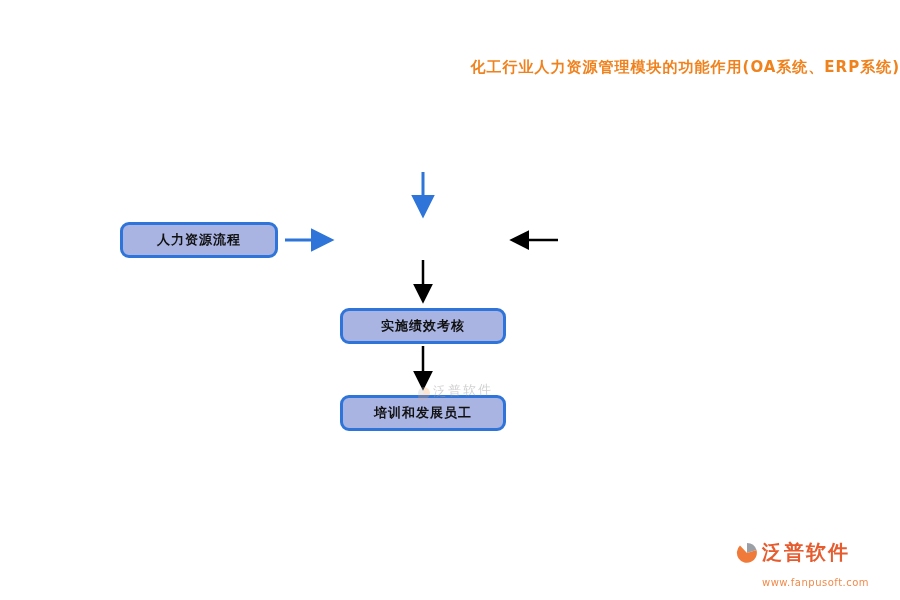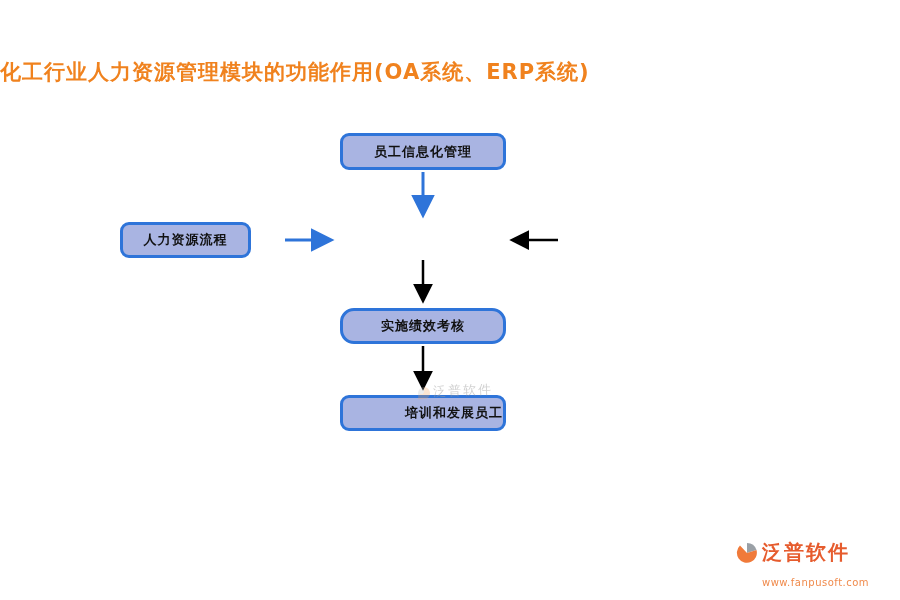--- a/index.html
+++ b/index.html
@@ -3,40 +3,40 @@
 <meta charset="utf-8">
 <style>
   html,body{margin:0;padding:0;}
   body{
     width:900px;height:600px;position:relative;background:#ffffff;overflow:hidden;
     font-family:"DejaVu Sans","Liberation Sans",sans-serif;
   }
   .stage{position:absolute;inset:0;width:900px;height:600px;}
 
   .title{
-    position:absolute;top:58px;left:0;width:900px;text-align:left;
-    font-size:21px;font-weight:bold;color:#f0821e;letter-spacing:1px;
+    position:absolute;top:58px;left:0;width:900px;text-align:right;
+    font-size:15px;font-weight:bold;color:#f0821e;letter-spacing:1px;
   }
 
   .node{
     position:absolute;
     background:#a9b4e2;
     border:3px solid #2e74d9;
     border-radius:9px;
     display:flex;align-items:center;justify-content:center;
     font-size:13px;font-weight:bold;color:#111111;
     box-sizing:border-box;
     letter-spacing:1px;
   }
   .node-top    {left:340px;top:133px;width:166px;height:37px;}
-  .node-left   {left:120px;top:222px;width:131px;height:36px;}
+  .node-left   {left:120px;top:222px;width:158px;height:36px;}
   .node-center {left:340px;top:222px;width:166px;height:36px;}
   .node-right  {left:560px;top:222px;width:166px;height:36px;}
-  .node-perf   {left:340px;top:308px;width:166px;height:36px;border-radius:14px;}
-  .node-train  {left:340px;top:395px;width:166px;height:36px;justify-content:flex-end;}
+  .node-perf   {left:340px;top:308px;width:166px;height:36px;}
+  .node-train  {left:340px;top:395px;width:166px;height:36px;}
 
   svg.arrows{position:absolute;left:0;top:0;width:900px;height:600px;pointer-events:none;}
 
   .watermark{
     position:absolute;left:418px;top:382px;
     color:#9a9a9a;opacity:.45;font-size:13px;letter-spacing:2px;
     transform:rotate(-2deg);
     pointer-events:none;
   }
   .watermark .wm-fan{
@@ -54,23 +54,20 @@
   .brand-url{font-size:10px;color:#f08a4b;margin-top:11px;padding-left:26px;letter-spacing:.5px;}
   .brand-icon{width:22px;height:22px;position:relative;flex:0 0 22px;}
 </style>
 </head>
 <body>
 
 <div class="stage">
 
   <div class="title">化工行业人力资源管理模块的功能作用(OA系统、ERP系统)</div>
 
-  <div class="node node-top">
-    <span>员工信息化管理</span>
-  </div>
   <div class="node node-left">
     <span>人力资源流程</span>
   </div>
   <div class="node node-perf">
     <span>实施绩效考核</span>
   </div>
   <div class="node node-train">
     <span>培训和发展员工</span>
   </div>
 

